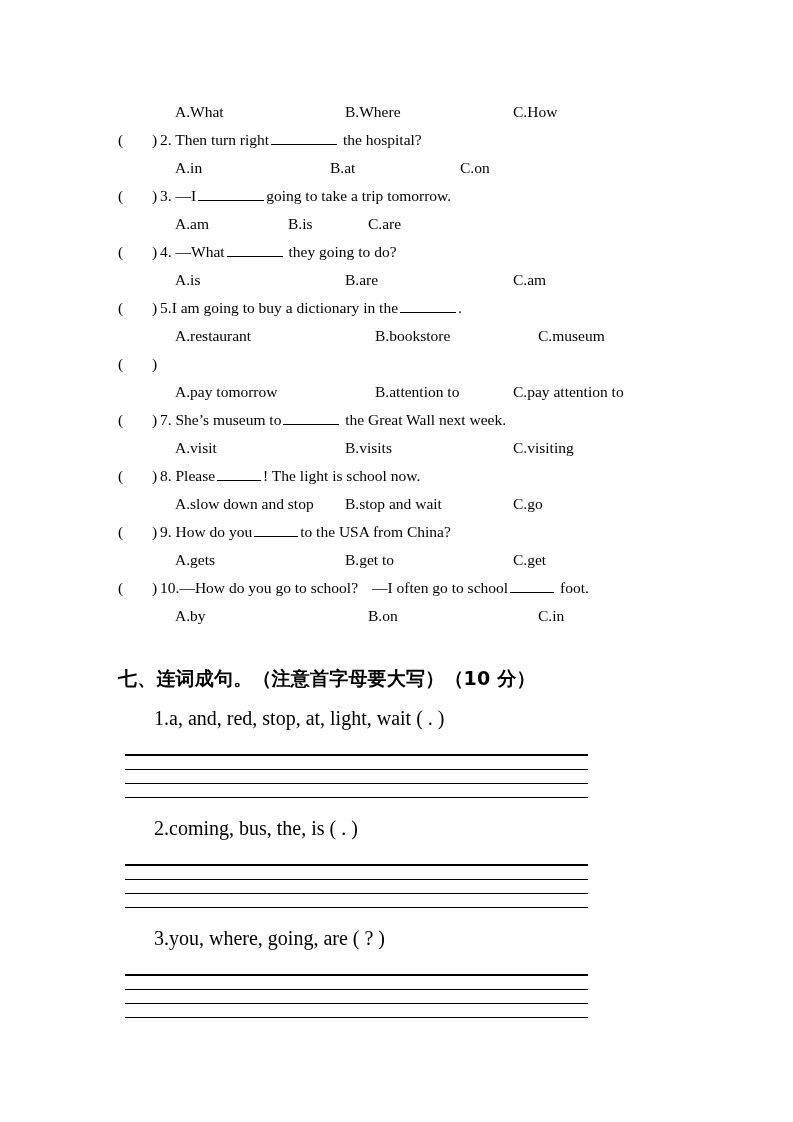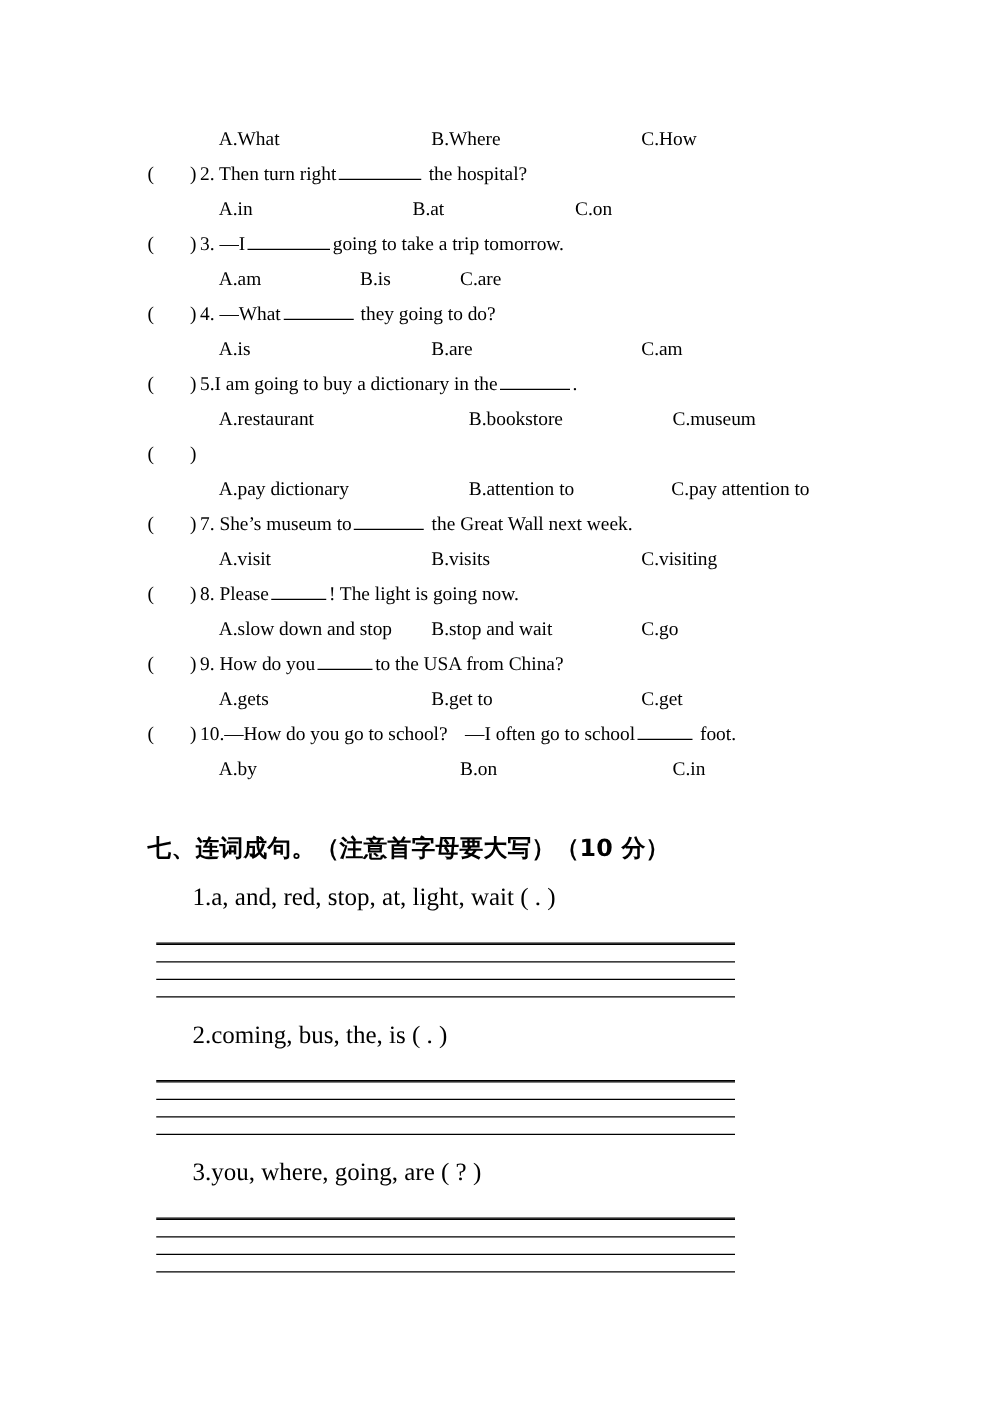--- a/index.html
+++ b/index.html
@@ -167,38 +167,38 @@
       <div class="opt-row">
         <span class="opt" style="left: 175px;">A.restaurant</span>
         <span class="opt" style="left: 375px;">B.bookstore</span>
         <span class="opt" style="left: 538px;">C.museum</span>
       </div>
       <div class="q-row">
         <span class="q-paren-open">(</span>
         <span class="q-paren-close">)</span>
       </div>
       <div class="opt-row">
-        <span class="opt" style="left: 175px;">A.pay dictionary</span>
+        <span class="opt" style="left: 175px;">A.pay tomorrow</span>
         <span class="opt" style="left: 375px;">B.attention to</span>
-        <span class="opt" style="left: 513px; margin-left: 24px;">C.pay attention to</span>
+        <span class="opt" style="left: 513px;">C.pay attention to</span>
       </div>
       <div class="q-row">
         <span class="q-paren-open">(</span>
         <span class="q-paren-close">)</span>
         <span class="q-text"><span>7.</span> <span>She’s museum to</span><span class="blank w-md"></span> <span>the Great Wall next week.</span></span>
       </div>
       <div class="opt-row">
         <span class="opt" style="left: 175px; text-align: right;">A.visit</span>
         <span class="opt" style="left: 345px;">B.visits</span>
         <span class="opt" style="left: 513px;">C.visiting</span>
       </div>
       <div class="q-row">
         <span class="q-paren-open">(</span>
         <span class="q-paren-close">)</span>
-        <span class="q-text"><span>8.</span> <span>Please</span><span class="blank w-sm"></span><span>! The light is going now.</span></span>
+        <span class="q-text"><span>8.</span> <span>Please</span><span class="blank w-sm"></span><span>! The light is school now.</span></span>
       </div>
       <div class="opt-row">
         <span class="opt" style="left: 175px;">A.slow down and stop</span>
         <span class="opt" style="left: 345px;">B.stop and wait</span>
         <span class="opt" style="left: 513px;">C.go</span>
       </div>
       <div class="q-row">
         <span class="q-paren-open">(</span>
         <span class="q-paren-close">)</span>
         <span class="q-text"><span>9.</span> <span>How do you</span><span class="blank w-sm"></span><span>to the USA from China?</span></span>

